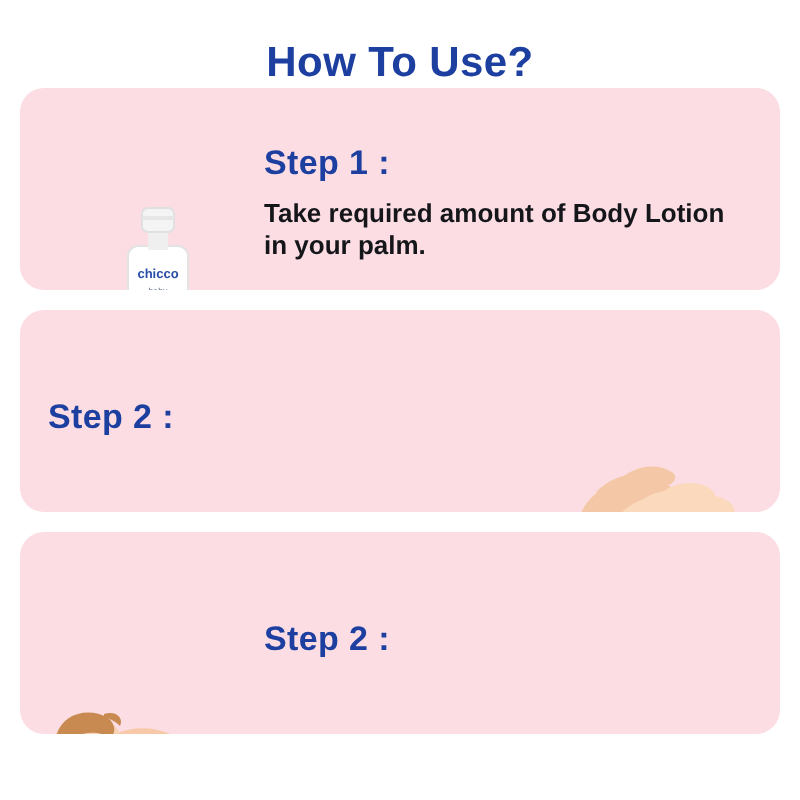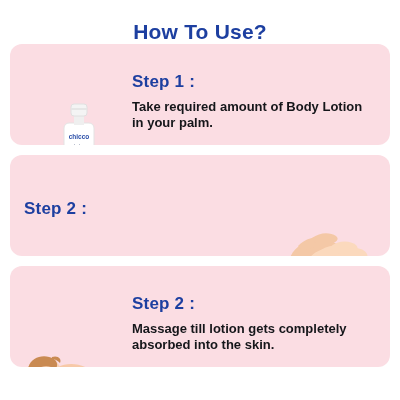--- a/index.html
+++ b/index.html
@@ -166,17 +166,16 @@
 
         <circle cx="28" cy="58" r="1.8" fill="#4a3324"></circle>
         <circle cx="39" cy="58" r="1.8" fill="#4a3324"></circle>
         <path d="M30 65 q4 4 8 0" stroke="#d08f6a" stroke-width="1.6" fill="none" stroke-linecap="round"></path>
         <circle cx="24" cy="64" r="3" fill="#f6b39a" opacity="0.7"></circle>
         <circle cx="43" cy="64" r="3" fill="#f6b39a" opacity="0.7"></circle>
       </svg>
     </div>
     <div class="txt">
       <p class="step-label">Step 2 :</p>
-      <p class="step-body">Massage till lotion gets completely absorbed into the skin.</p>
     </div>
   </div>
 
 </div>
 
 </body></html>

